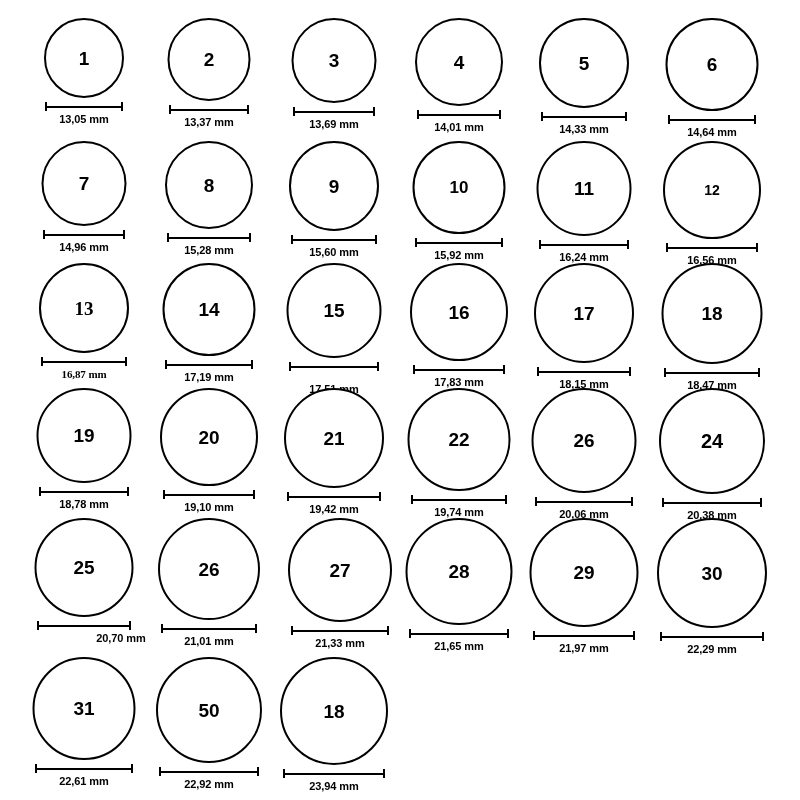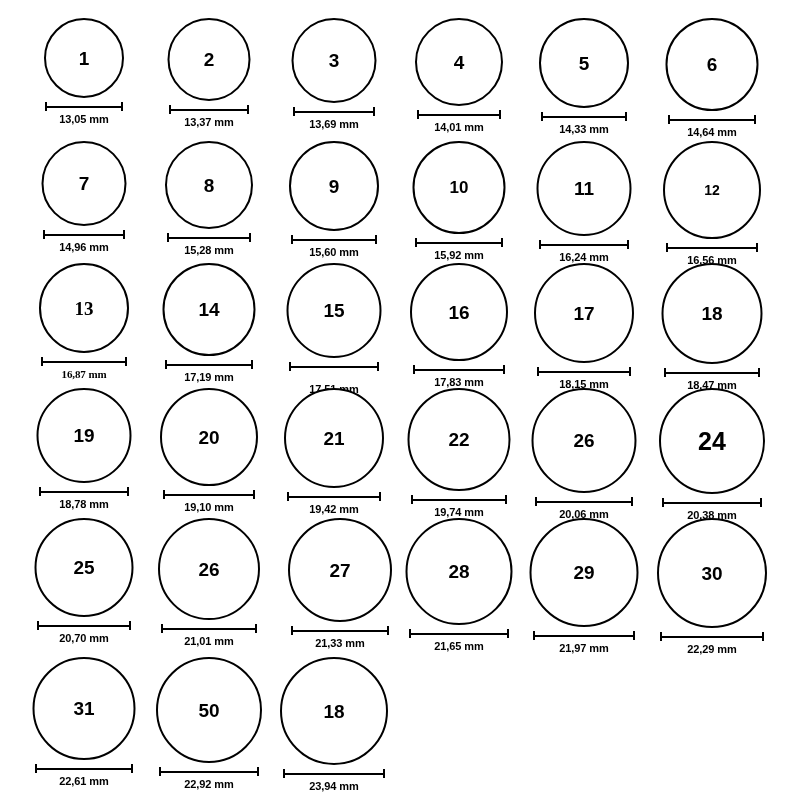--- a/index.html
+++ b/index.html
@@ -332,39 +332,39 @@
       </div>
       <div class="caliper" style="width: 98px; top: 109px;">
         <div class="bar"></div>
         <div class="tick left"></div>
         <div class="tick right"></div>
       </div>
       <div class="size-text" style="top: 120px;">20,06 mm</div>
     </div>
     <div class="cell" style="left: 650px; top: 388px; width: 124px; height: 130px;">
       <div class="ring" style="width: 106px; height: 106px;">
-        <div class="ring-label" style="font-size: 25px;">24</div>
+        <div class="ring-label" style="font-size: 20px;">24</div>
       </div>
       <div class="caliper" style="width: 100px; top: 110px;">
         <div class="bar"></div>
         <div class="tick left"></div>
         <div class="tick right"></div>
       </div>
       <div class="size-text" style="top: 121px;">20,38 mm</div>
     </div>
     <div class="cell" style="left: 22px; top: 518px; width: 124px; height: 130px;">
       <div class="ring" style="width: 99px; height: 99px;">
         <div class="ring-label" style="font-size: 19px;">25</div>
       </div>
       <div class="caliper" style="width: 94px; top: 103px;">
         <div class="bar"></div>
         <div class="tick left"></div>
         <div class="tick right"></div>
       </div>
-      <div class="size-text" style="top: 114px;">20,70 mm</div>
+      <div class="size-text" style="top: 114px; margin-left: 37px;">20,70 mm</div>
     </div>
     <div class="cell" style="left: 147px; top: 518px; width: 124px; height: 130px;">
       <div class="ring" style="width: 102px; height: 102px;">
         <div class="ring-label" style="font-size: 19px;">26</div>
       </div>
       <div class="caliper" style="width: 96px; top: 106px;">
         <div class="bar"></div>
         <div class="tick left"></div>
         <div class="tick right"></div>
       </div>

